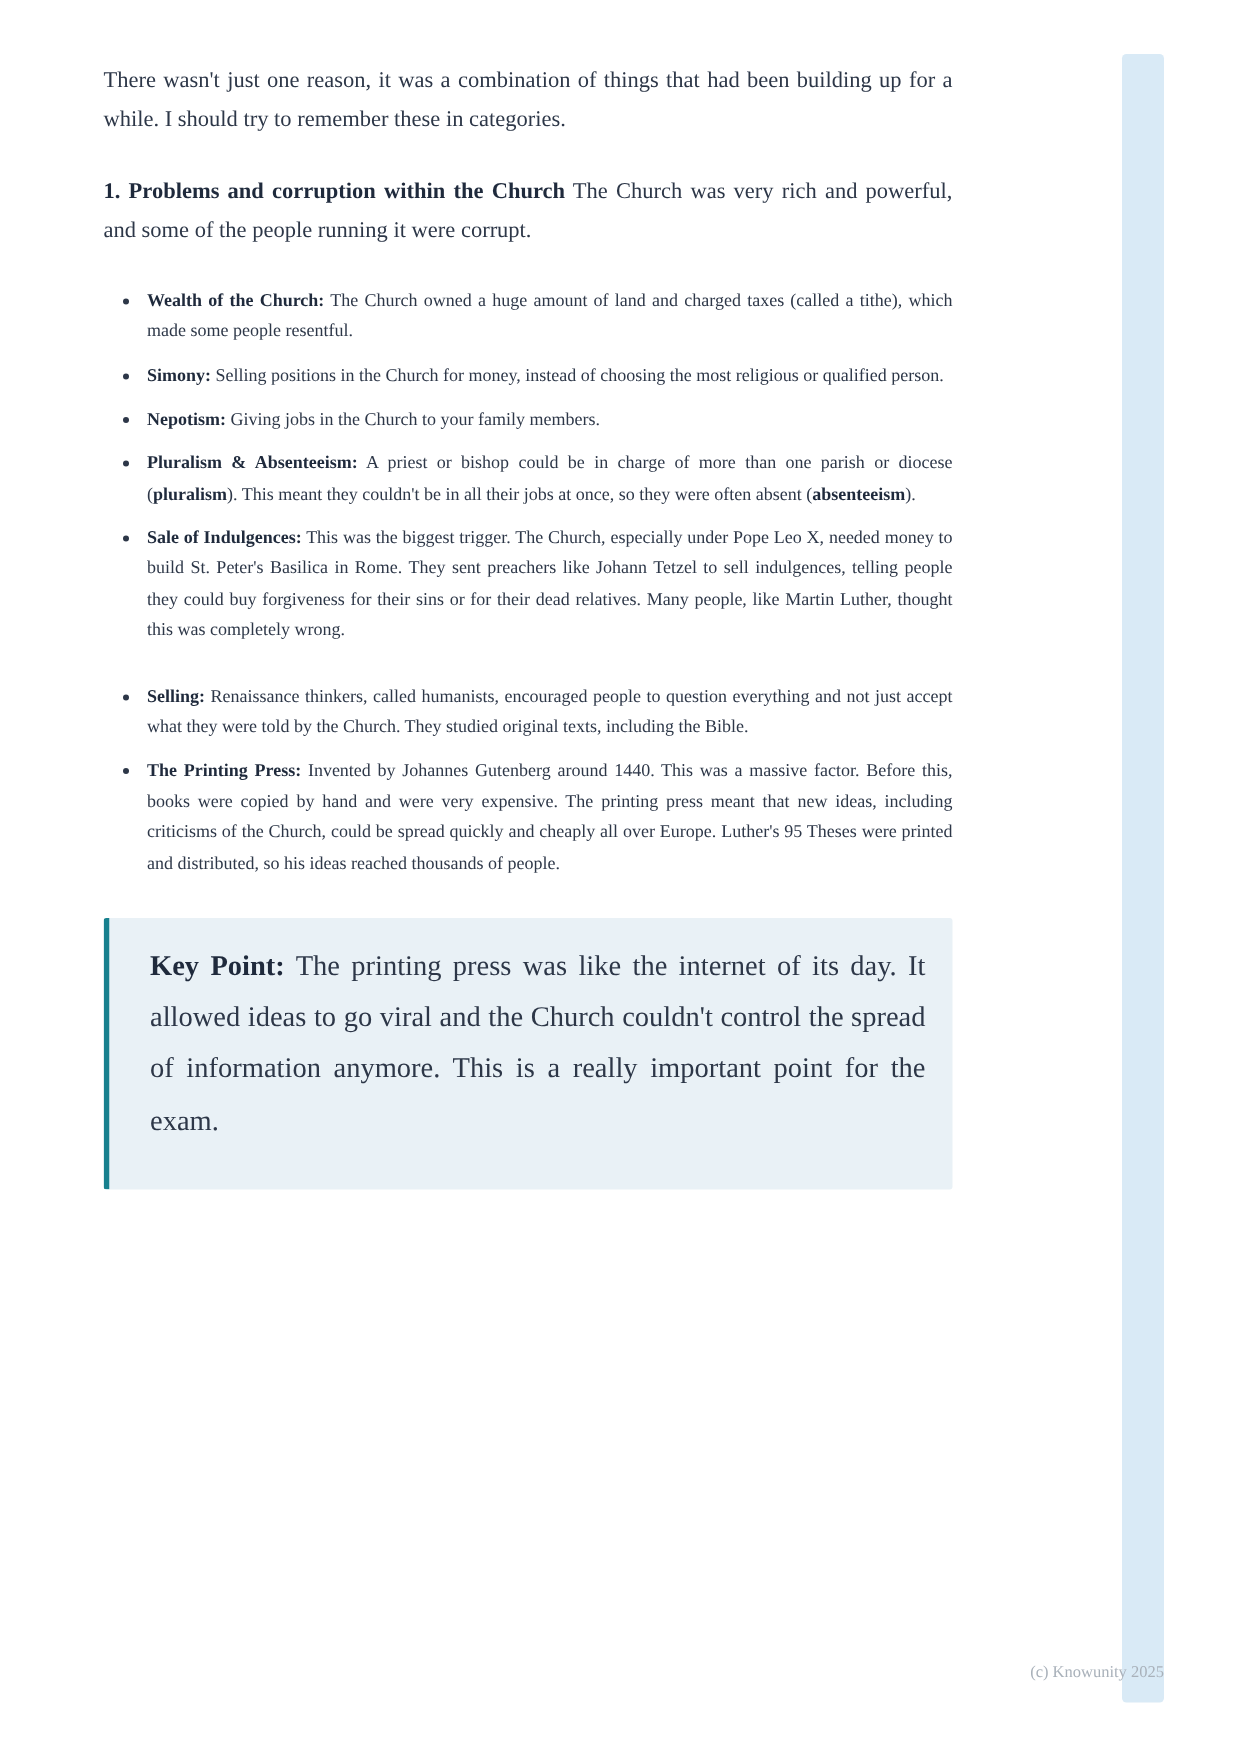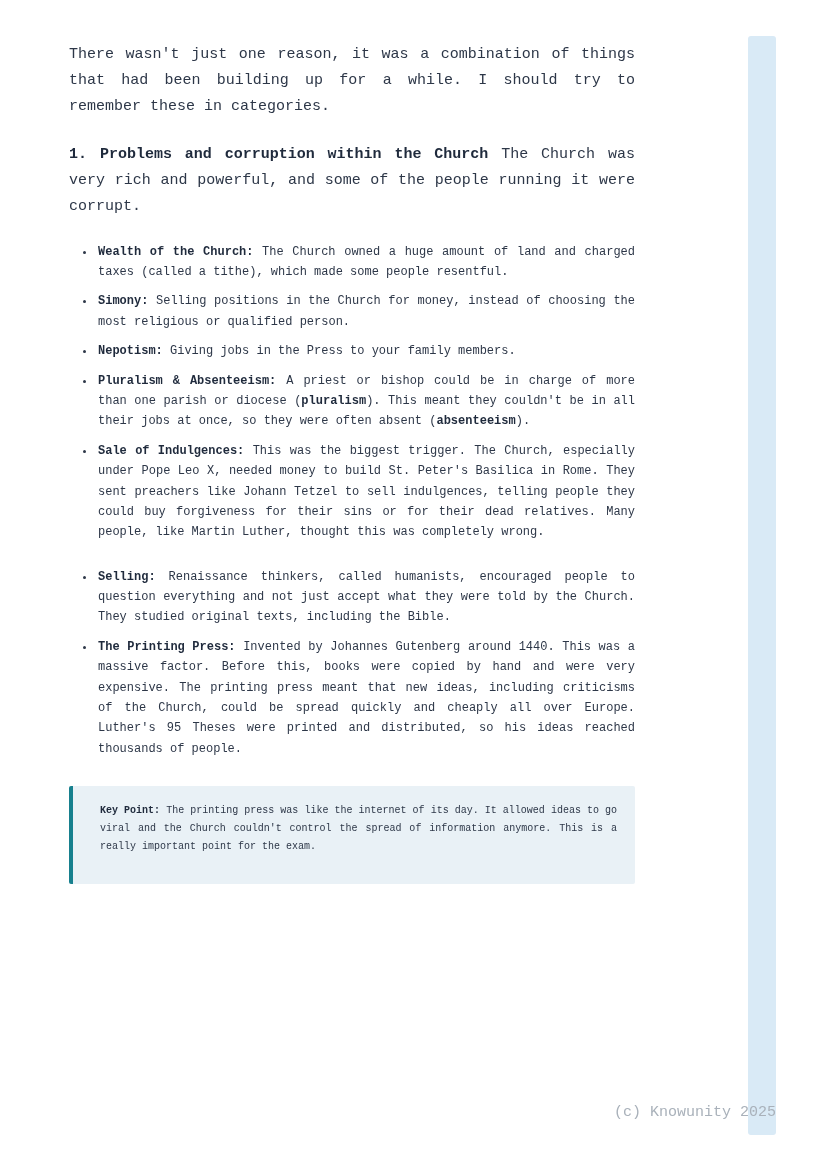--- a/index.html
+++ b/index.html
@@ -2,21 +2,21 @@
 <html style="--text-color: #2d3748; --bold-color: #1f2a3c; --callout-bg: #e9f1f6; --callout-accent: #17808e; --side-strip: #d9eaf6; --footer-text: #a9b1ba;"><head>
 <meta charset="utf-8">
 <style>
   * { margin: 0; padding: 0; box-sizing: border-box; }
   html, body { background: #ffffff; }
   .page {
     position: relative;
     width: 828px;
     height: 1171px;
     background: #ffffff;
-    font-family: Liberation Mono, monospace;
+    font-family: Liberation Serif, serif;
     color: var(--text-color, #2d3748);
     overflow: hidden;
   }
   .content {
     position: absolute;
     left: 69px;
     top: 42px;
     width: 566px;
   }
   .para {
@@ -42,58 +42,58 @@
     padding-left: 2px;
   }
   .callout {
     background: var(--callout-bg, #e9f1f6);
     border-left: 4px solid var(--callout-accent, #17808e);
     border-radius: 2px;
     padding: 16px 18px 16px 27px;
     margin: 27px 0 28px 0;
   }
   .callout .callout-text {
-    font-size: 10px;
+    font-size: 19px;
     line-height: 1.8;
     text-align: justify;
     margin-bottom: 12px;
   }
   .side-strip {
     position: absolute;
     top: 36px;
     right: 52px;
     width: 28px;
     height: 1099px;
     background: var(--side-strip, #d9eaf6);
     border-radius: 3px;
   }
   .footer {
     position: absolute;
     right: 52px;
     bottom: 50px;
-    font-size: 15px;
+    font-size: 11px;
     color: var(--footer-text, #a9b1ba);
     z-index: 2;
   }
 </style>
 </head>
 <body>
 
 <div class="page">
 
   <div class="content">
 
     <p class="para"><span>There wasn't just one reason, it was a combination of things that had been building up for a while. I should try to remember these in categories.</span></p>
 
     <p class="para"><strong>1. Problems and corruption within the Church</strong><span> The Church was very rich and powerful, and some of the people running it were corrupt.</span></p>
 
     <ul class="bullet-list">
       <li><strong>Wealth of the Church:</strong><span> The Church owned a huge amount of land and charged taxes (called a tithe), which made some people resentful.</span></li>
       <li><strong>Simony:</strong><span> Selling positions in the Church for money, instead of choosing the most religious or qualified person.</span></li>
-      <li><strong>Nepotism:</strong><span> Giving jobs in the Press to your family members.</span></li>
+      <li><strong>Nepotism:</strong><span> Giving jobs in the Church to your family members.</span></li>
       <li><strong>Pluralism &amp; Absenteeism:</strong><span> A priest or bishop could be in charge of more than one parish or diocese (</span><strong>pluralism</strong><span>). This meant they couldn't be in all their jobs at once, so they were often absent (</span><strong>absenteeism</strong><span>).</span></li>
       <li><strong>Sale of Indulgences:</strong><span> This was the biggest trigger. The Church, especially under Pope Leo X, needed money to build St. Peter's Basilica in Rome. They sent preachers like Johann Tetzel to sell indulgences, telling people they could buy forgiveness for their sins or for their dead relatives. Many people, like Martin Luther, thought this was completely wrong.</span></li>
     </ul>
 
 
     <ul class="bullet-list">
       <li><strong>Selling:</strong><span> Renaissance thinkers, called humanists, encouraged people to question everything and not just accept what they were told by the Church. They studied original texts, including the Bible.</span></li>
       <li><strong>The Printing Press:</strong><span> Invented by Johannes Gutenberg around 1440. This was a massive factor. Before this, books were copied by hand and were very expensive. The printing press meant that new ideas, including criticisms of the Church, could be spread quickly and cheaply all over Europe. Luther's 95 Theses were printed and distributed, so his ideas reached thousands of people.</span></li>
     </ul>
 

